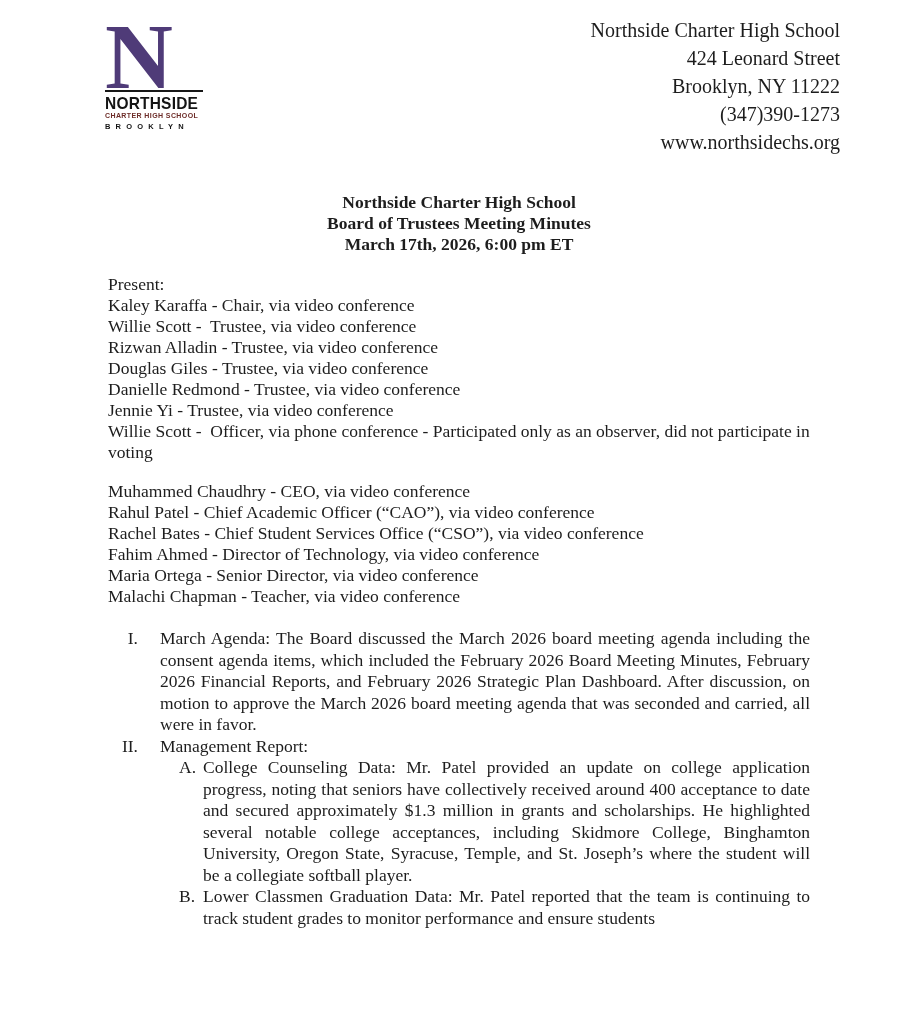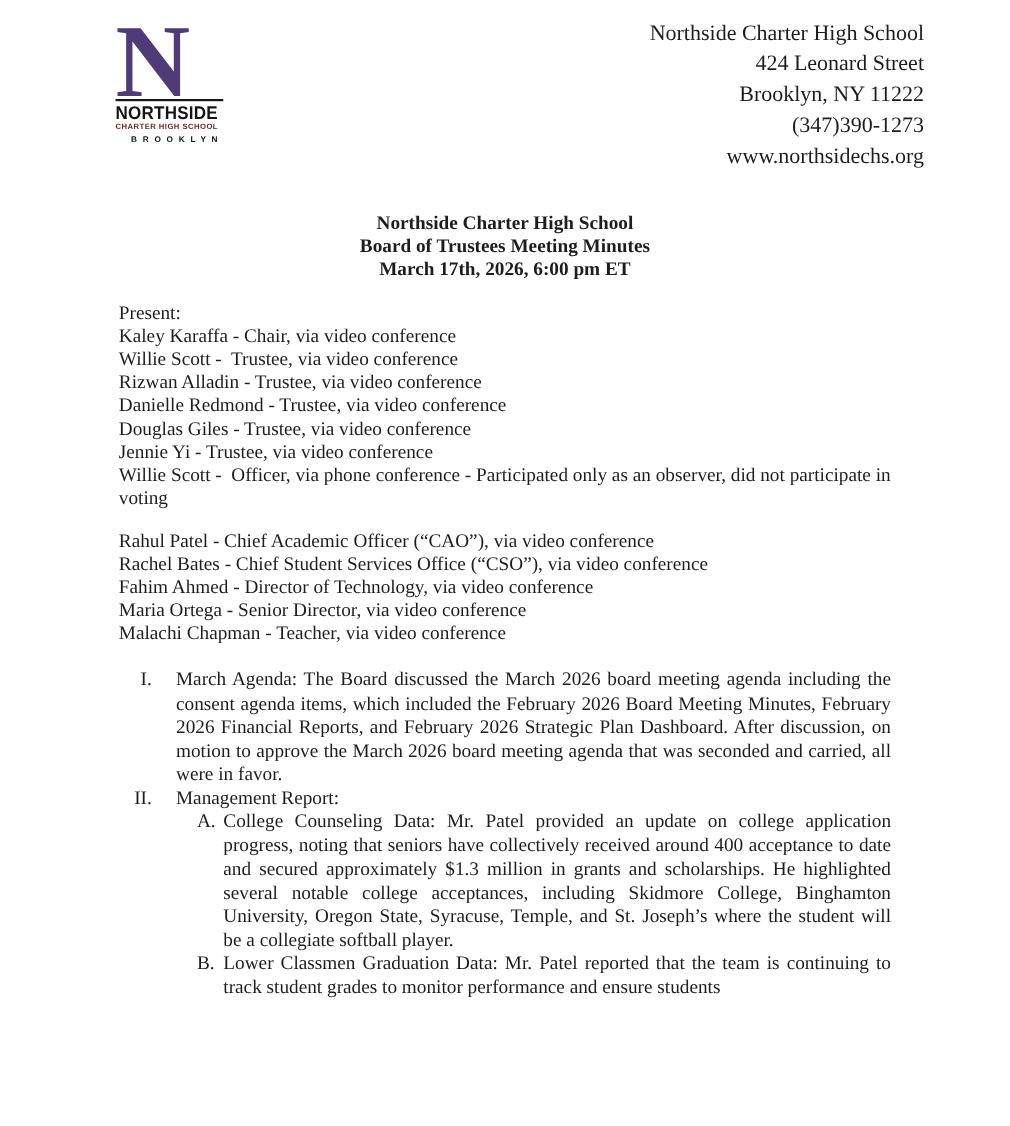--- a/index.html
+++ b/index.html
@@ -60,21 +60,20 @@
   }
   .logo-city {
     font-family: "Liberation Sans", sans-serif;
     font-weight: bold;
     font-size: 7.5px;
     line-height: 9px;
     letter-spacing: 5.2px;
     color: #141414;
     margin-top: 2px;
     white-space: nowrap;
-    text-align: right;
   }
   .address {
     text-align: right;
     font-size: 20px;
     line-height: 28px;
     color: #1d1d1d;
     padding-top: 2px;
   }
   
   .doc-title {
@@ -133,27 +132,28 @@
     <div>Northside Charter High School</div>
     <div>Board of Trustees Meeting Minutes</div>
     <div>March 17th, 2026, 6:00 pm ET</div>
   </div>
 
   <section class="sec-present">
     <div class="bold">Present:</div>
     <div class="entry">Kaley Karaffa - Chair, via video conference</div>
     <div class="entry">Willie Scott -  Trustee, via video conference</div>
     <div class="entry">Rizwan Alladin - Trustee, via video conference</div>
+    <div class="entry">Douglas Giles - Trustee, via video conference</div>
     <div class="entry">Danielle Redmond - Trustee, via video conference</div>
-    <div class="entry">Douglas Giles - Trustee, via video conference</div>
     <div class="entry">Jennie Yi - Trustee, via video conference</div>
     <div class="entry">Willie Scott -  Officer, via phone conference - Participated only as an observer, did not participate in voting</div>
   </section>
 
   <section class="sec-guests">
+    <div class="entry">Muhammed Chaudhry - CEO, via video conference</div>
     <div class="entry">Rahul Patel - Chief Academic Officer (“CAO”), via video conference</div>
     <div class="entry">Rachel Bates - Chief Student Services Office (“CSO”), via video conference</div>
     <div class="entry">Fahim Ahmed - Director of Technology, via video conference</div>
     <div class="entry">Maria Ortega - Senior Director, via video conference</div>
     <div class="entry">Malachi Chapman - Teacher, via video conference</div>
   </section>
 
 
   <div class="list">
 

